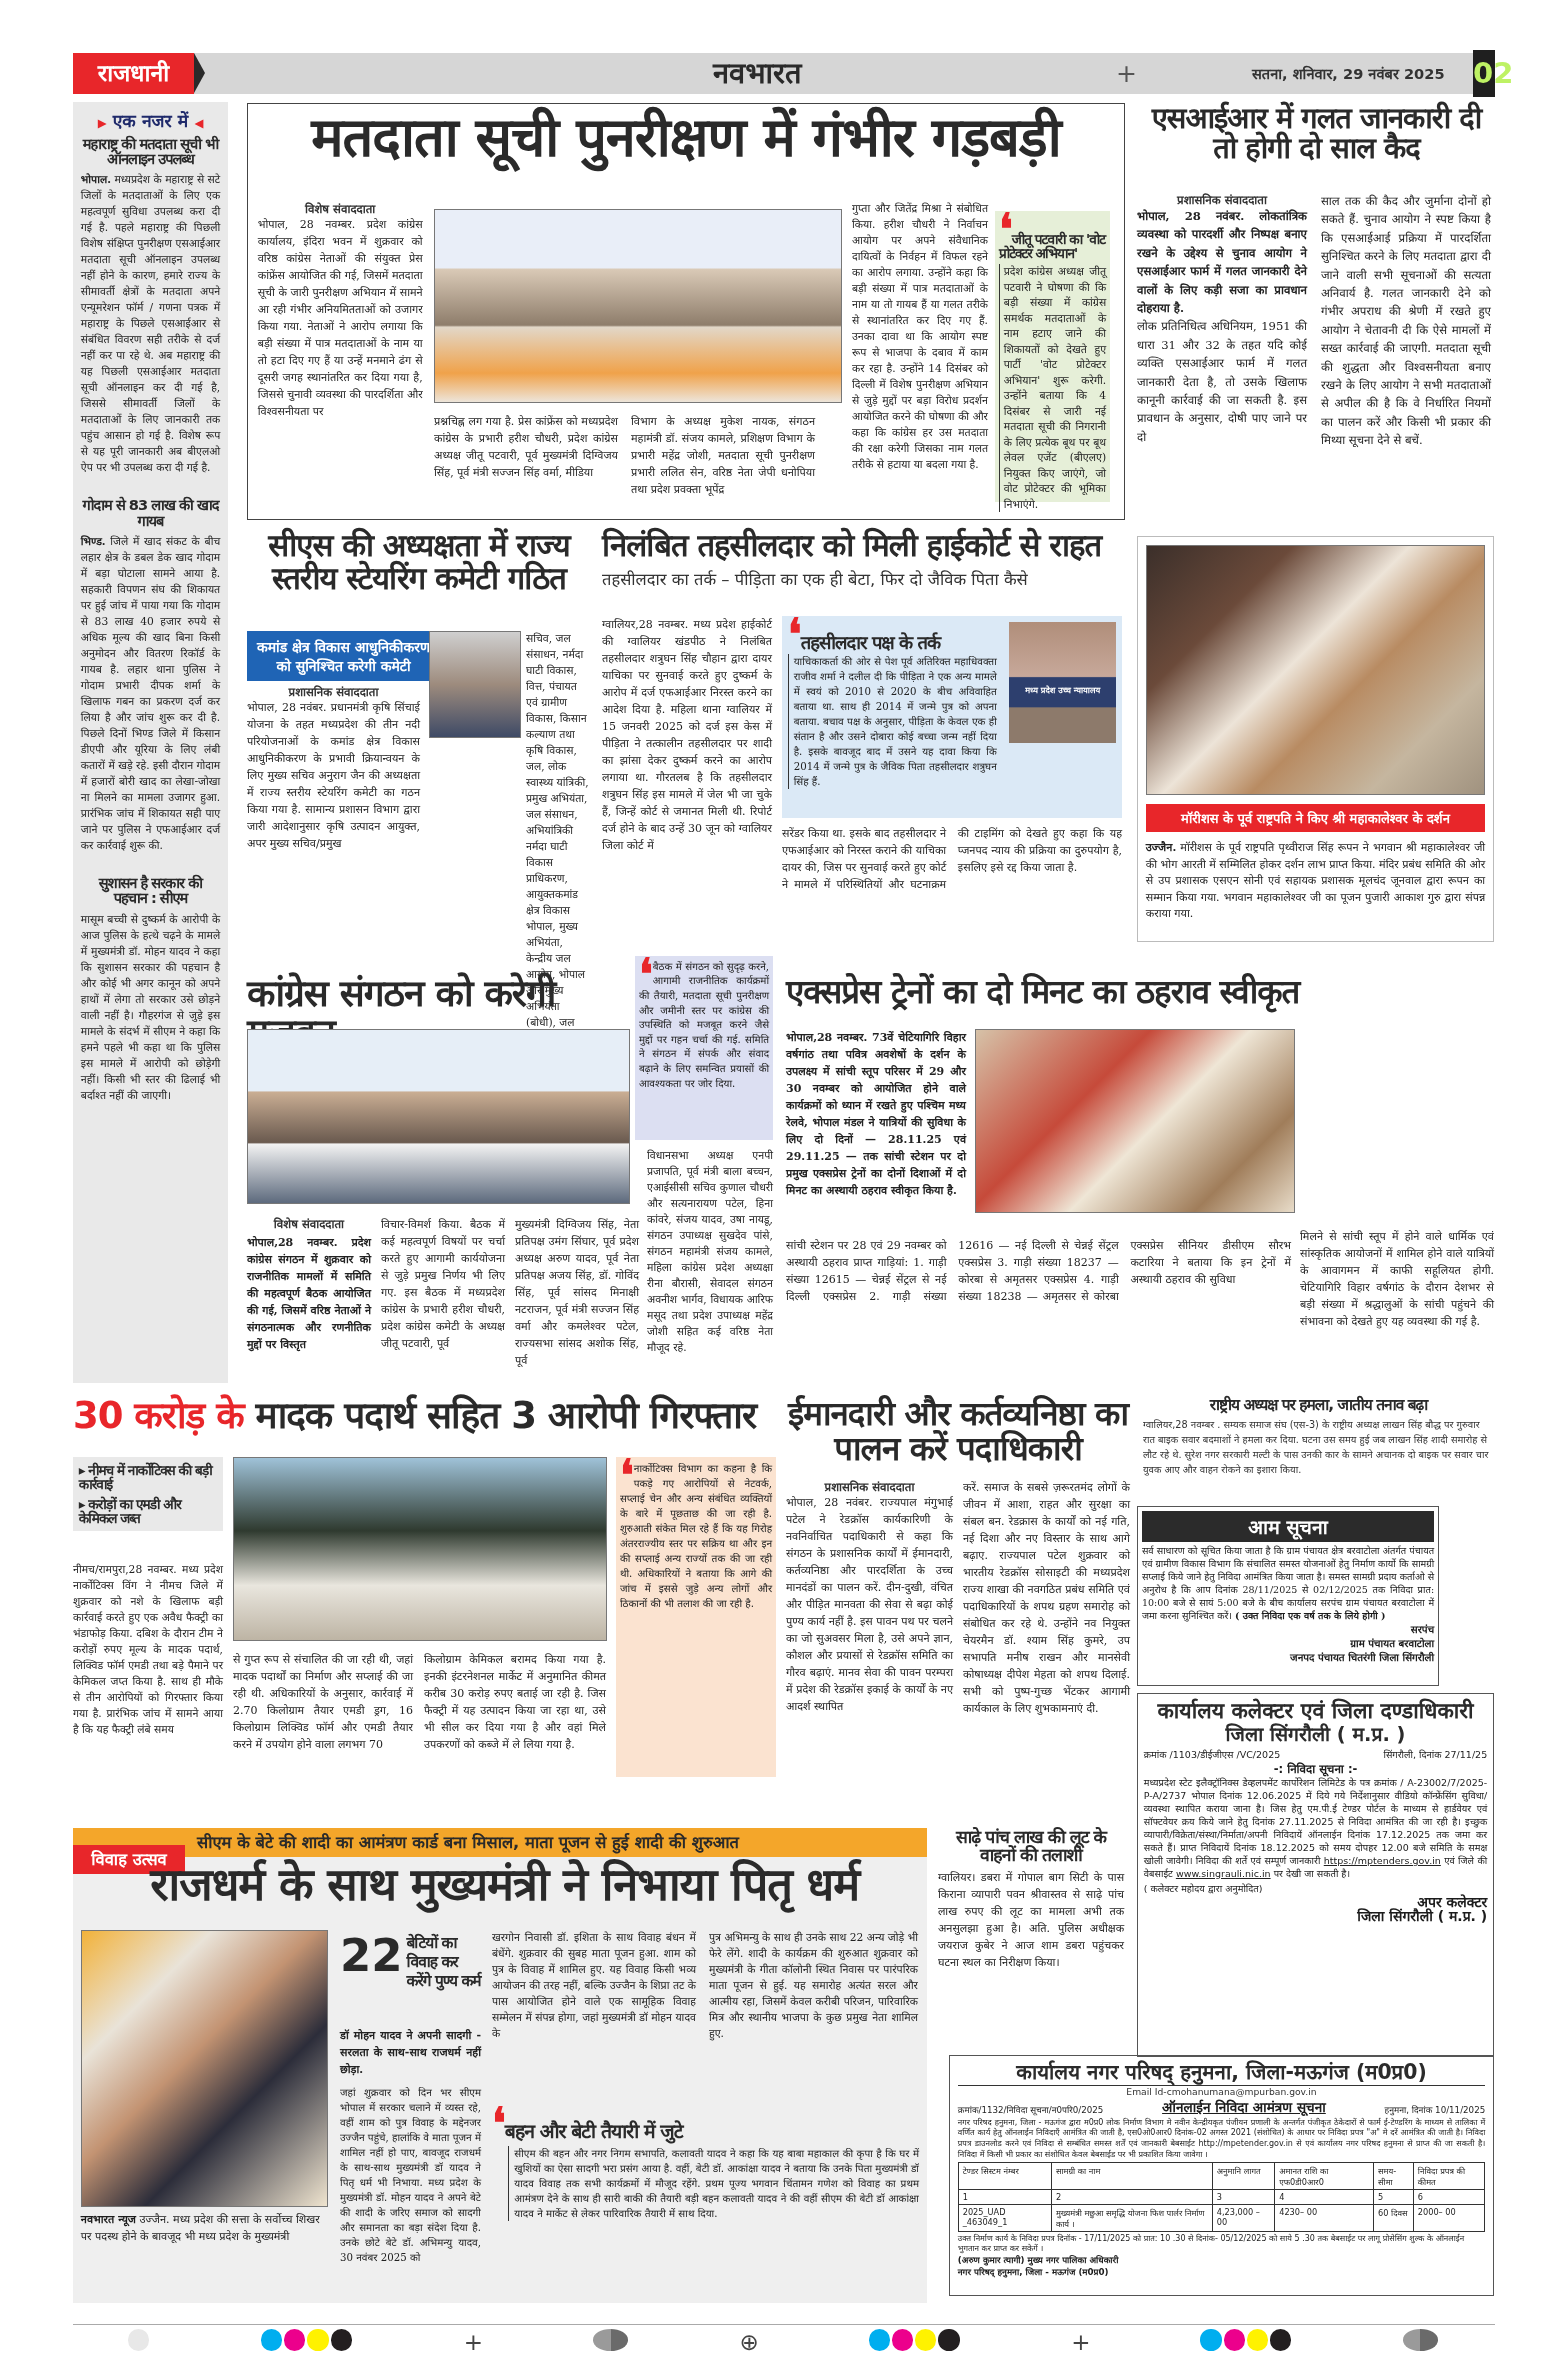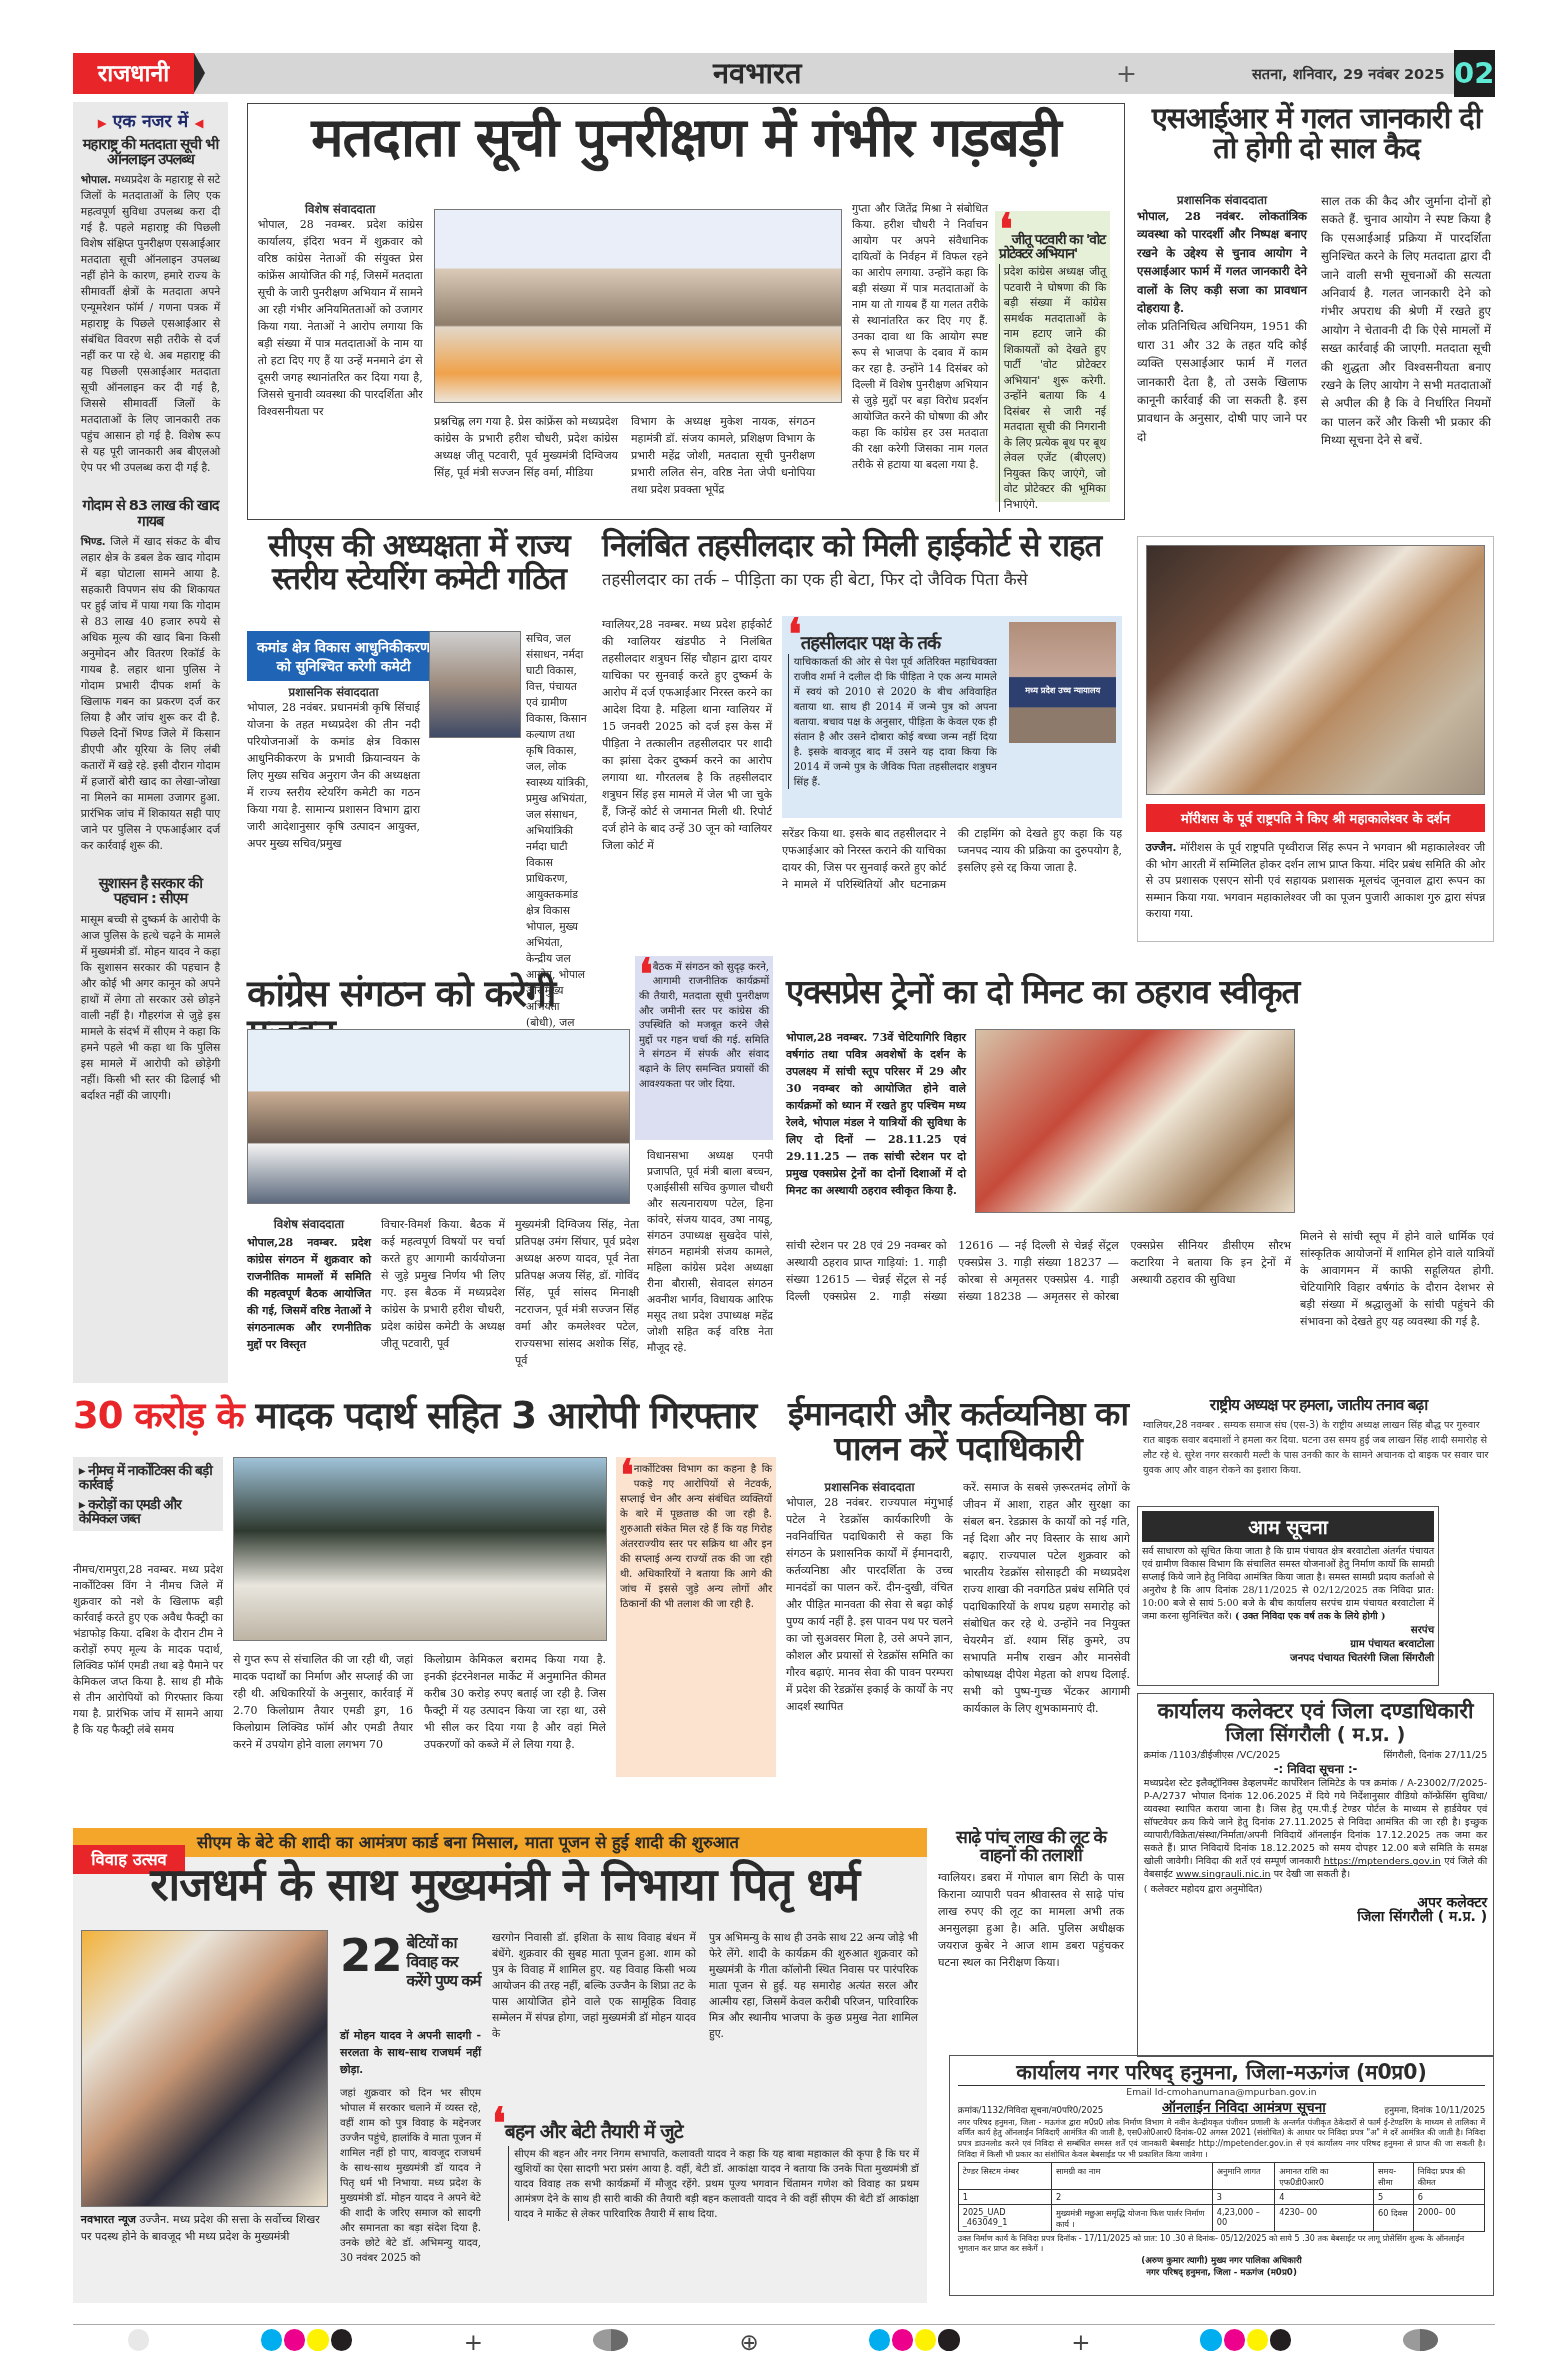--- a/index.html
+++ b/index.html
@@ -18,21 +18,21 @@
 </style>
 </head>
 <body>
 
 <div class="abs" style="left:73px;top:53px;width:1422px;height:41px;background:#d6d6d6;">
   <div style="position:absolute;left:0;top:0;width:121px;height:41px;background:#e8262a;color:#fff;font-weight:bold;font-size:23px;text-align:center;line-height:41px;">राजधानी</div>
   <div style="position:absolute;left:121px;top:0;width:0;height:0;border-top:20.4px solid transparent;border-bottom:20.4px solid transparent;border-left:11.6px solid #2a2a2a;"></div>
   <div style="position:absolute;left:640px;top:0;font-size:29px;font-weight:bold;line-height:41px;color:#2a2a2a;">नवभारत</div>
   <div style="position:absolute;left:1043px;top:0;font-size:25px;line-height:41px;color:#555;">+</div>
   <div style="position:absolute;left:1179px;top:0;font-size:14.6px;font-weight:bold;line-height:41px;color:#333;">सतना, शनिवार, 29 नवंबर 2025</div>
-  <div style="position:absolute;right:0;top:-2.9px;width:41px;height:47px;background:#1f1f1f;color:#5eead4;font-size:29px;font-weight:bold;line-height:47px;">02</div>
+  <div style="position:absolute;right:0;top:-2.9px;width:22px;height:47px;background:#1f1f1f;color:#bef264;font-size:29px;font-weight:bold;text-align:center;line-height:47px;">02</div>
 </div>
 
 <div class="abs grey-box" style="left:73px;top:102px;width:155px;height:1281px;padding:5.8px 7.8px;">
   <div style="text-align:center;font-weight:bold;font-size:17.5px;color:#1f2a6b;"><span style="color:#e8262a;font-size:11.6px;">▶</span> <span>एक नजर में</span> <span style="color:#e8262a;font-size:11.6px;">◀</span></div>
   <div class="head" style="font-size:14.6px;text-align:center;margin-top:3.9px;">महाराष्ट्र की मतदाता सूची भी ऑनलाइन उपलब्ध</div>
   <div class="txt" style="font-size:10.7px;line-height:16px;margin-top:5.8px;"><b>भोपाल.</b> <span>मध्यप्रदेश के महाराष्ट्र से सटे जिलों के मतदाताओं के लिए एक महत्वपूर्ण सुविधा उपलब्ध करा दी गई है. पहले महाराष्ट्र की पिछली विशेष संक्षिप्त पुनरीक्षण एसआईआर मतदाता सूची ऑनलाइन उपलब्ध नहीं होने के कारण, हमारे राज्य के सीमावर्ती क्षेत्रों के मतदाता अपने एन्यूमरेशन फॉर्म / गणना पत्रक में महाराष्ट्र के पिछले एसआईआर से संबंधित विवरण सही तरीके से दर्ज नहीं कर पा रहे थे. अब महाराष्ट्र की यह पिछली एसआईआर मतदाता सूची ऑनलाइन कर दी गई है, जिससे सीमावर्ती जिलों के मतदाताओं के लिए जानकारी तक पहुंच आसान हो गई है. विशेष रूप से यह पूरी जानकारी अब बीएलओ ऐप पर भी उपलब्ध करा दी गई है.</span></div>
   <div class="head" style="font-size:14.6px;text-align:center;margin-top:21.3px;">गोदाम से 83 लाख की खाद गायब</div>
   <div class="txt" style="font-size:10.7px;line-height:16px;margin-top:5.8px;"><b>भिण्ड.</b> <span>जिले में खाद संकट के बीच लहार क्षेत्र के डबल डेक खाद गोदाम में बड़ा घोटाला सामने आया है. सहकारी विपणन संघ की शिकायत पर हुई जांच में पाया गया कि गोदाम से 83 लाख 40 हजार रुपये से अधिक मूल्य की खाद बिना किसी अनुमोदन और वितरण रिकॉर्ड के गायब है. लहार थाना पुलिस ने गोदाम प्रभारी दीपक शर्मा के खिलाफ गबन का प्रकरण दर्ज कर लिया है और जांच शुरू कर दी है. पिछले दिनों भिण्ड जिले में किसान डीएपी और यूरिया के लिए लंबी कतारों में खड़े रहे. इसी दौरान गोदाम में हजारों बोरी खाद का लेखा-जोखा ना मिलने का मामला उजागर हुआ. प्रारंभिक जांच में शिकायत सही पाए जाने पर पुलिस ने एफआईआर दर्ज कर कार्रवाई शुरू की.</span></div>
   <div class="head" style="font-size:14.6px;text-align:center;margin-top:21.3px;">सुशासन है सरकार की पहचान : सीएम</div>
   <div class="txt" style="font-size:10.7px;line-height:16px;margin-top:5.8px;">मासूम बच्ची से दुष्कर्म के आरोपी के आज पुलिस के हत्थे चढ़ने के मामले में मुख्यमंत्री डॉ. मोहन यादव ने कहा कि सुशासन सरकार की पहचान है और कोई भी अगर कानून को अपने हाथों में लेगा तो सरकार उसे छोड़ने वाली नहीं है। गौहरगंज से जुड़े इस मामले के संदर्भ में सीएम ने कहा कि हमने पहले भी कहा था कि पुलिस इस मामले में आरोपी को छोड़ेगी नहीं। किसी भी स्तर की ढिलाई भी बर्दाश्त नहीं की जाएगी।</div>
@@ -237,21 +237,21 @@
       <td>2025_UAD _463049_1</td>
       <td>मुख्यमंत्री मछुआ समृद्धि योजना फिश पार्लर निर्माण कार्य ।</td>
       <td>4,23,000 – 00</td>
       <td>4230– 00</td>
       <td>60 दिवस</td>
       <td>2000– 00</td>
     </tr>
   </tbody>
     </table>
   <div style="font-size:8px;line-height:10.7px;margin-top:1.9px;">उक्त निर्माण कार्य के निविदा प्रपत्र दिनॉक - 17/11/2025 को प्रात: 10 .30 से दिनांक- 05/12/2025 को साये 5 .30 तक बेबसाईट पर लागू प्रोसेसिंग शुल्क के ऑनलाईन भुगतान कर प्राप्त कर सकेगें ।</div>
-  <div style="text-align:center;font-size:8.7px;font-weight:bold;line-height:11.6px;">
+  <div style="text-align:left;font-size:8.7px;font-weight:bold;line-height:11.6px;">
     <div>(अरुण कुमार त्यागी) मुख्य नगर पालिका अधिकारी</div>
     <div>नगर परिषद् हनुमना, जिला - मऊगंज (म0प्र0)</div>
   </div>
 </div>
 
 <div class="abs" style="left:73px;top:2324px;width:1422px;height:29px;border-top:1px solid #aaa;padding-top:5.8px;display:flex;justify-content:space-around;align-items:center;">
   <div><span class="dot" style="background:#e8e8e8;"></span></div>
   <div><span class="dot" id="d1a" style="background: rgb(0, 174, 239);"></span><span class="dot" id="d1b" style="background: rgb(236, 0, 140);"></span><span class="dot" id="d1c" style="background: rgb(255, 242, 0);"></span><span class="dot" id="d1d" style="background: rgb(35, 31, 32);"></span></div>
   <div style="font-size:23px;color:#444;">+</div>
   <div><span class="dot" style="background:linear-gradient(90deg,#9a9a9a 50%,#6a6a6a 50%);width:35px;"></span></div>

